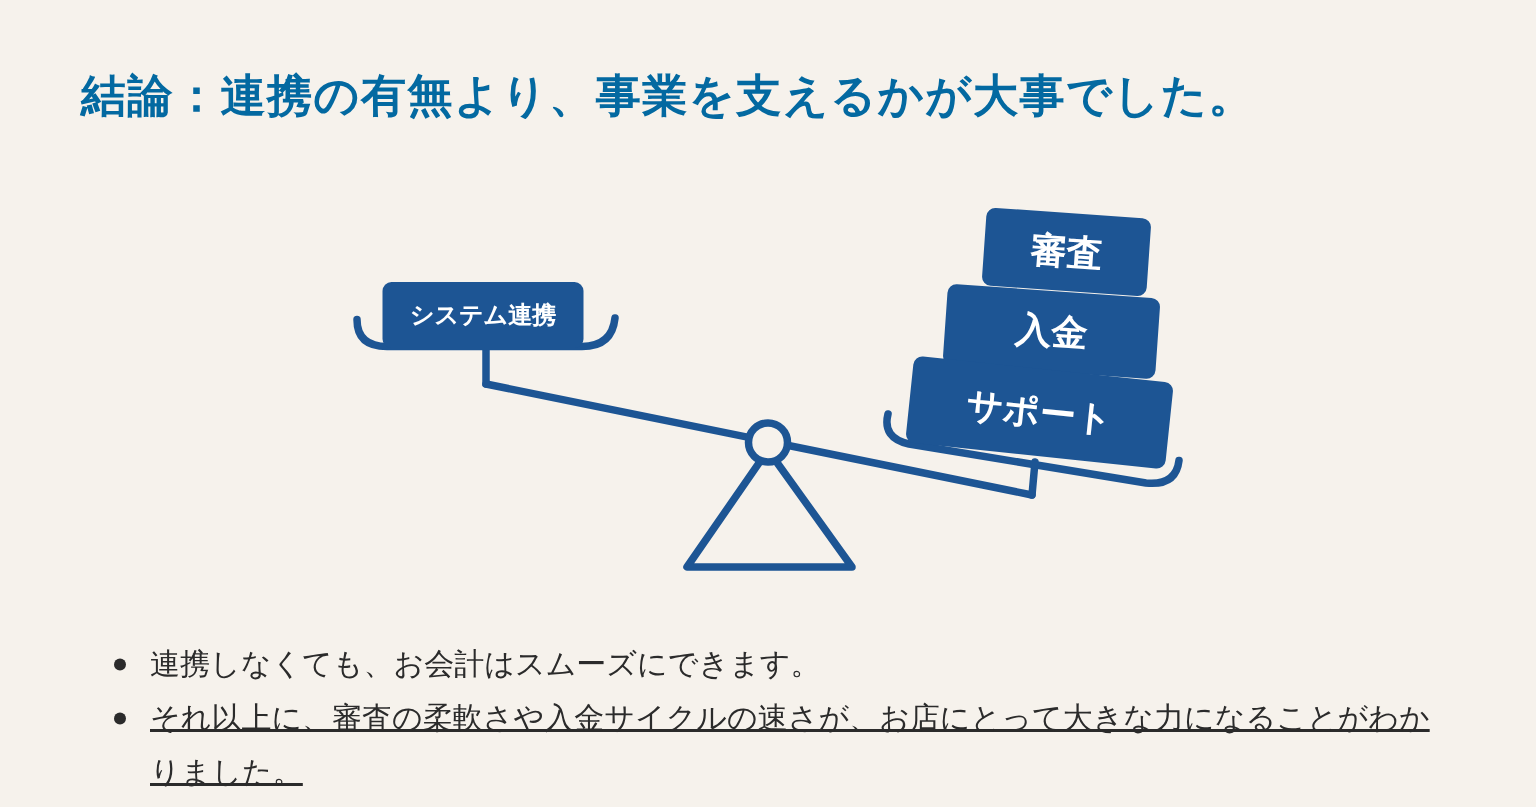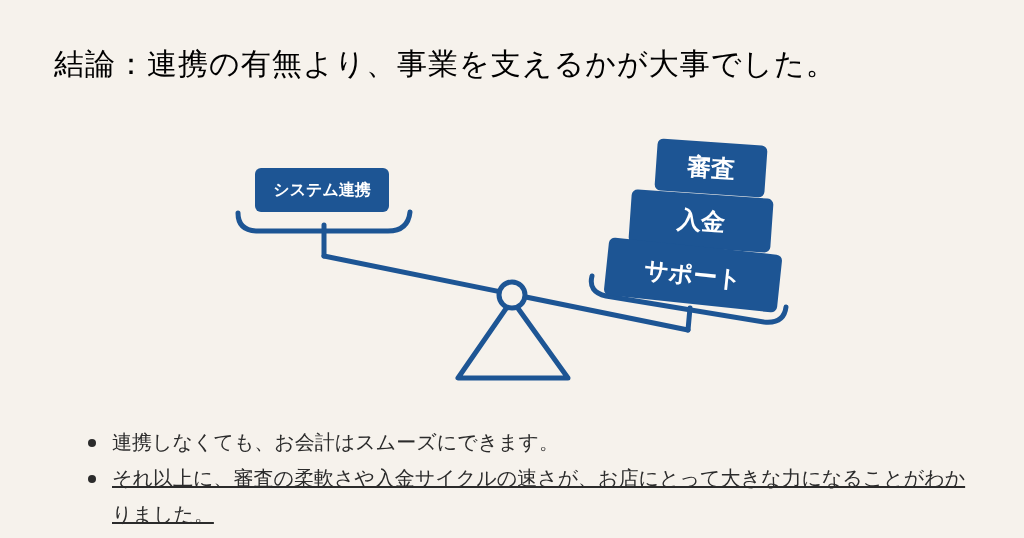--- a/index.html
+++ b/index.html
@@ -1,22 +1,22 @@
 <!DOCTYPE html>
 <html><head>
 <meta charset="utf-8">
 <style>
   html, body { margin:0; padding:0; }
   body { width:1024px; height:538px; background:#f6f2ec; position:relative; overflow:hidden;
          font-family:"DejaVu Sans", sans-serif; color:#2a2a2a; }
-  .title { position:absolute; left:54px; top:44px; font-size:30px; font-weight:normal; letter-spacing:1px; color:#000000; white-space:nowrap; }
+  .title { position:absolute; left:54px; top:44px; font-size:30px; font-weight:bold; letter-spacing:1px; color:#0369a1; white-space:nowrap; }
   svg.scale { position:absolute; left:0; top:0; }
   .box { position:absolute; background:#1d5594; color:#fff; font-weight:bold; border-radius:6px;
          display:flex; align-items:center; justify-content:center; white-space:nowrap; }
-  .bullets { position:absolute; left:88px; top:424px; font-size:20px; line-height:36px; color:#2b2b2b; }
+  .bullets { position:absolute; left:76px; top:424px; font-size:20px; line-height:36px; color:#2b2b2b; }
   .bullets .item { position:relative; padding-left:24px; }
   .bullets .dot { position:absolute; left:0; top:15px; width:8px; height:8px; border-radius:50%; background:#2b2b2b; }
 </style>
 </head>
 <body>
 
 <div class="title">結論：連携の有無より、事業を支えるかが大事でした。</div>
 
 <svg class="scale" width="1024" height="538">
   <g stroke="#1d5594" stroke-width="5" fill="none" stroke-linecap="round" stroke-linejoin="round">
@@ -29,21 +29,21 @@
 
     <path d="M238,213 Q238,231 258,231 L388,231 Q408,231 410,212"></path>
 
     <polyline points="688,330 690,308"></polyline>
 
     <path d="M592,276 Q588,292 606,296 L764,322 Q784,324 786,307"></path>
   </g>
   <circle cx="512" cy="295" r="13" fill="#f6f2ec" stroke="#1d5594" stroke-width="5"></circle>
 </svg>
 
-<div class="box" style="left:255px; top:168px; width:134px; height:44px; font-size:16px;text-align:right;">
+<div class="box" style="left:255px; top:188px; width:134px; height:44px; font-size:16px;text-align:right;">
   <span>システム連携</span>
 </div>
 
 <div class="box" style="left:656px; top:142px; width:110px; height:52px; font-size:24px; transform:rotate(4deg);">
   <span>審査</span>
 </div>
 <div class="box" style="left:630px; top:194px; width:142px; height:54px; font-size:24px; transform:rotate(4deg);">
   <span>入金</span>
 </div>
 <div class="box" style="left:606px; top:246px; width:174px; height:58px; font-size:24px; transform:rotate(6deg);">

